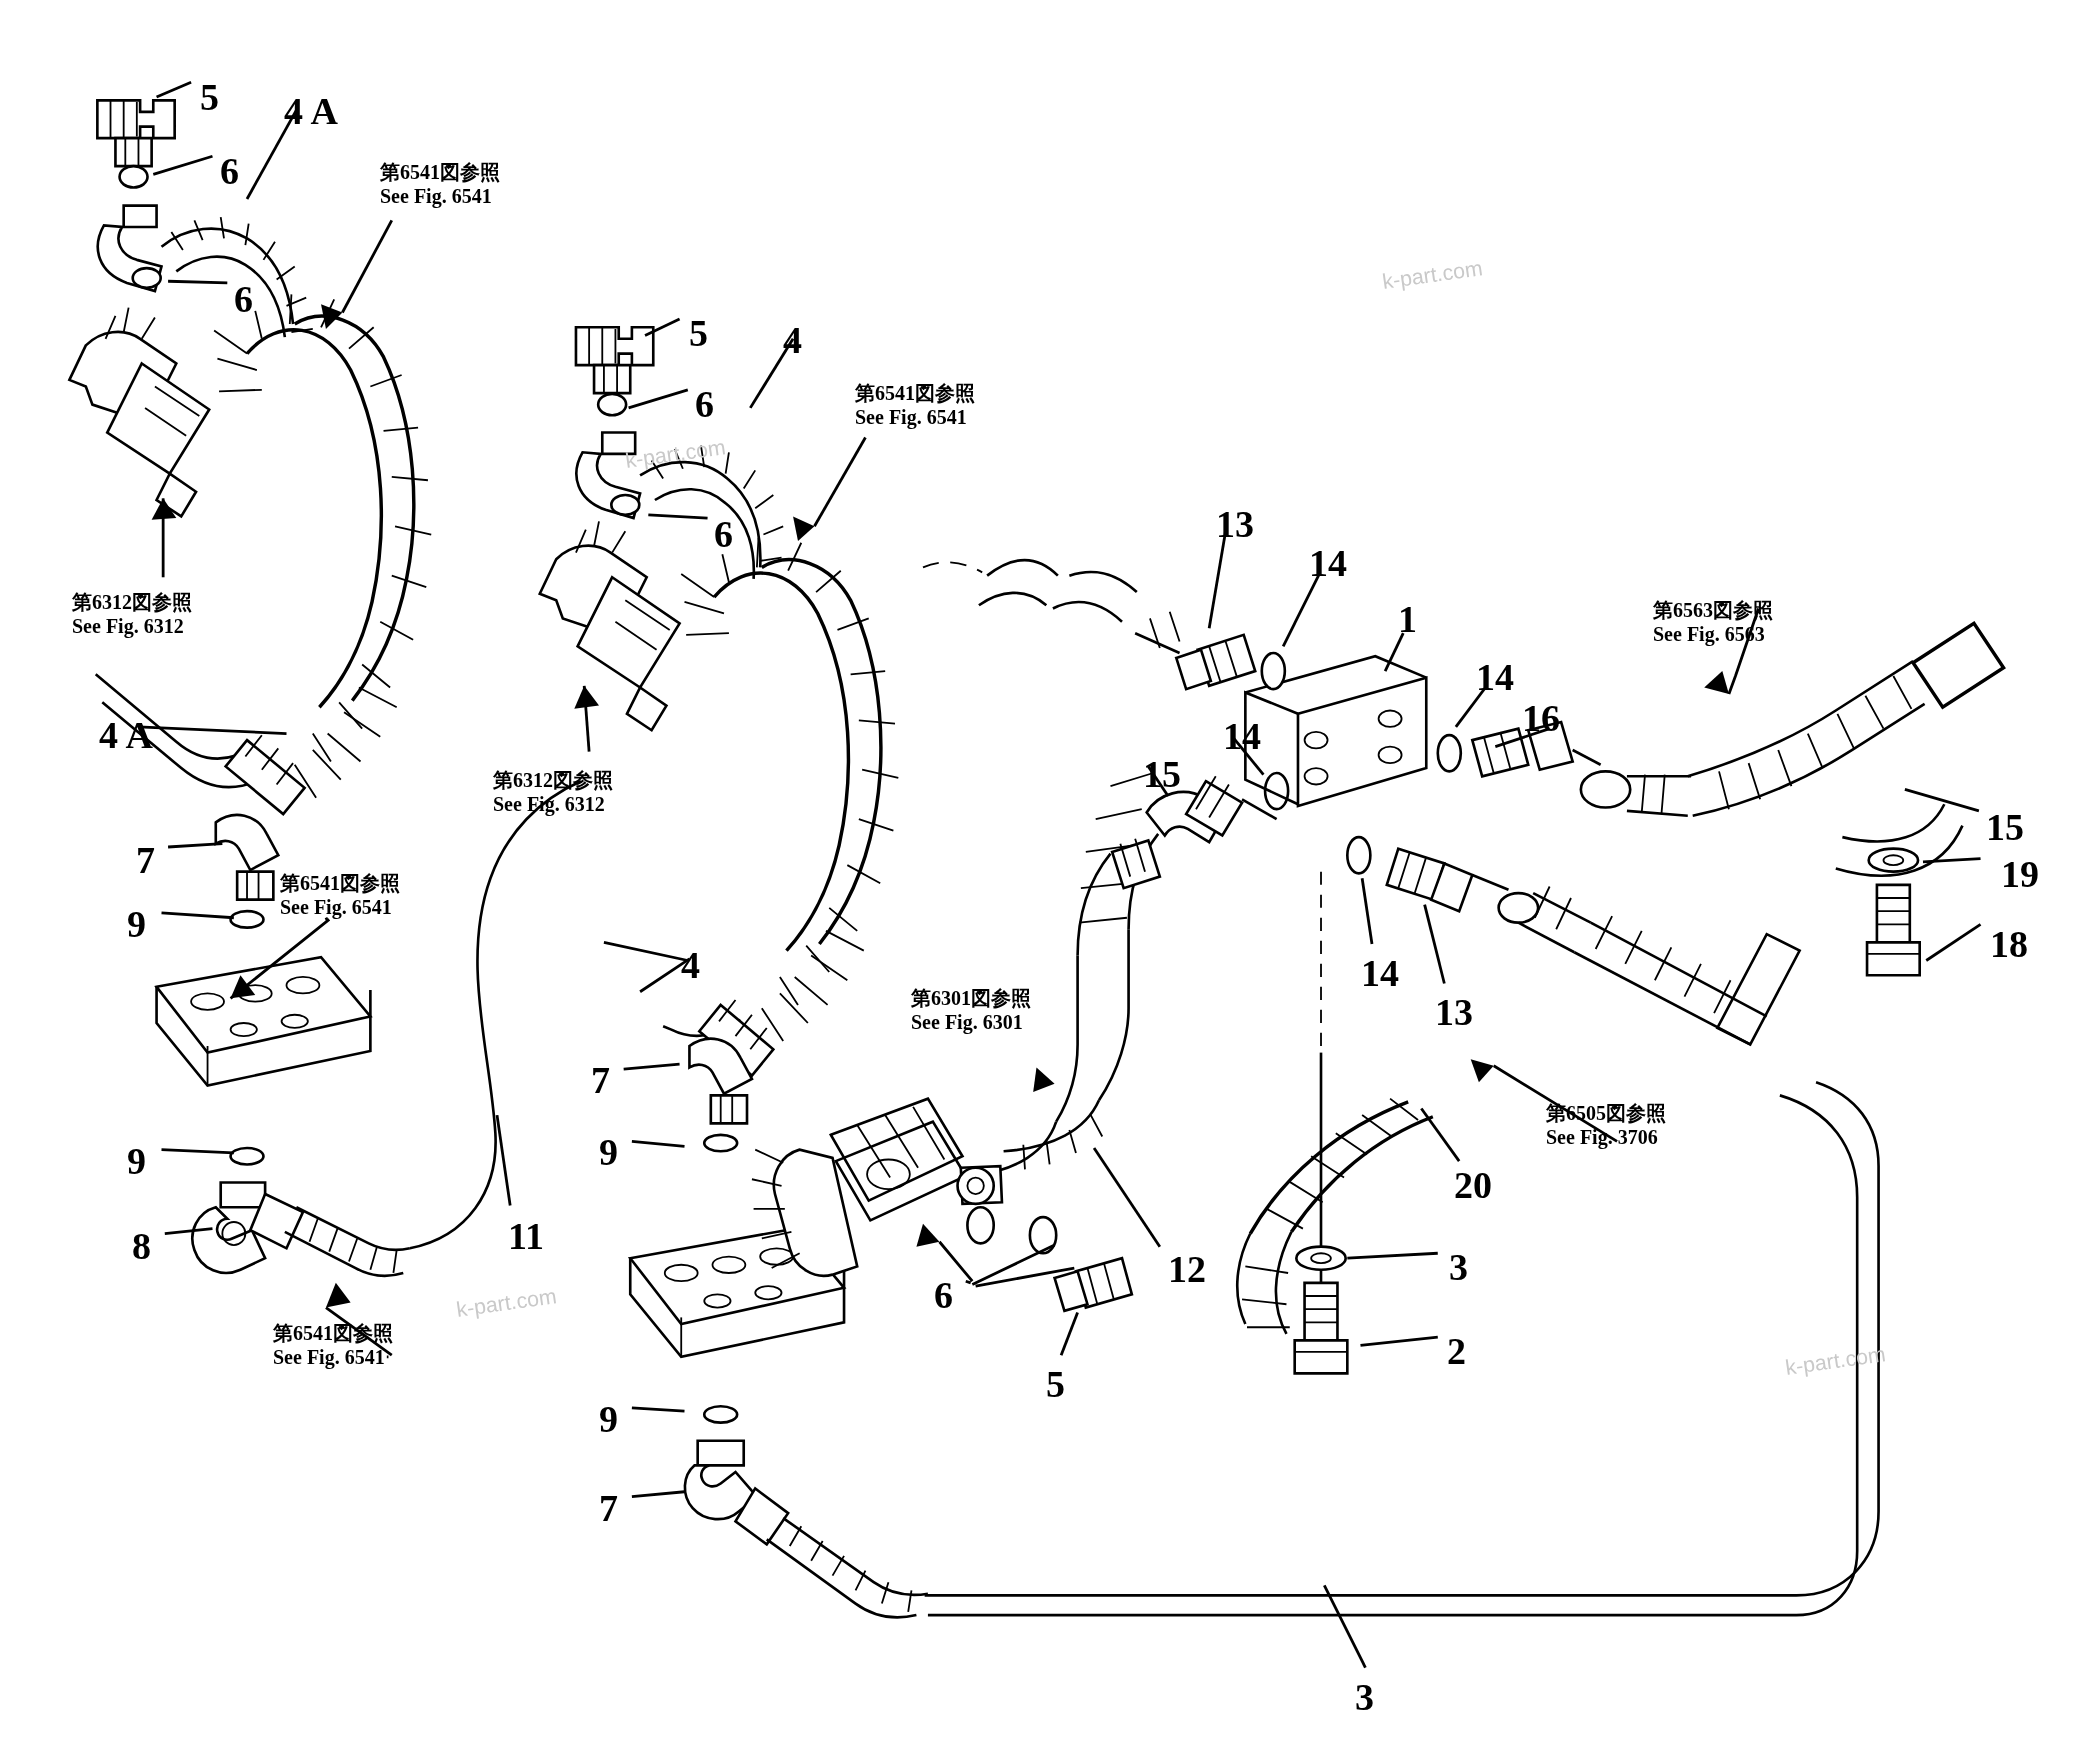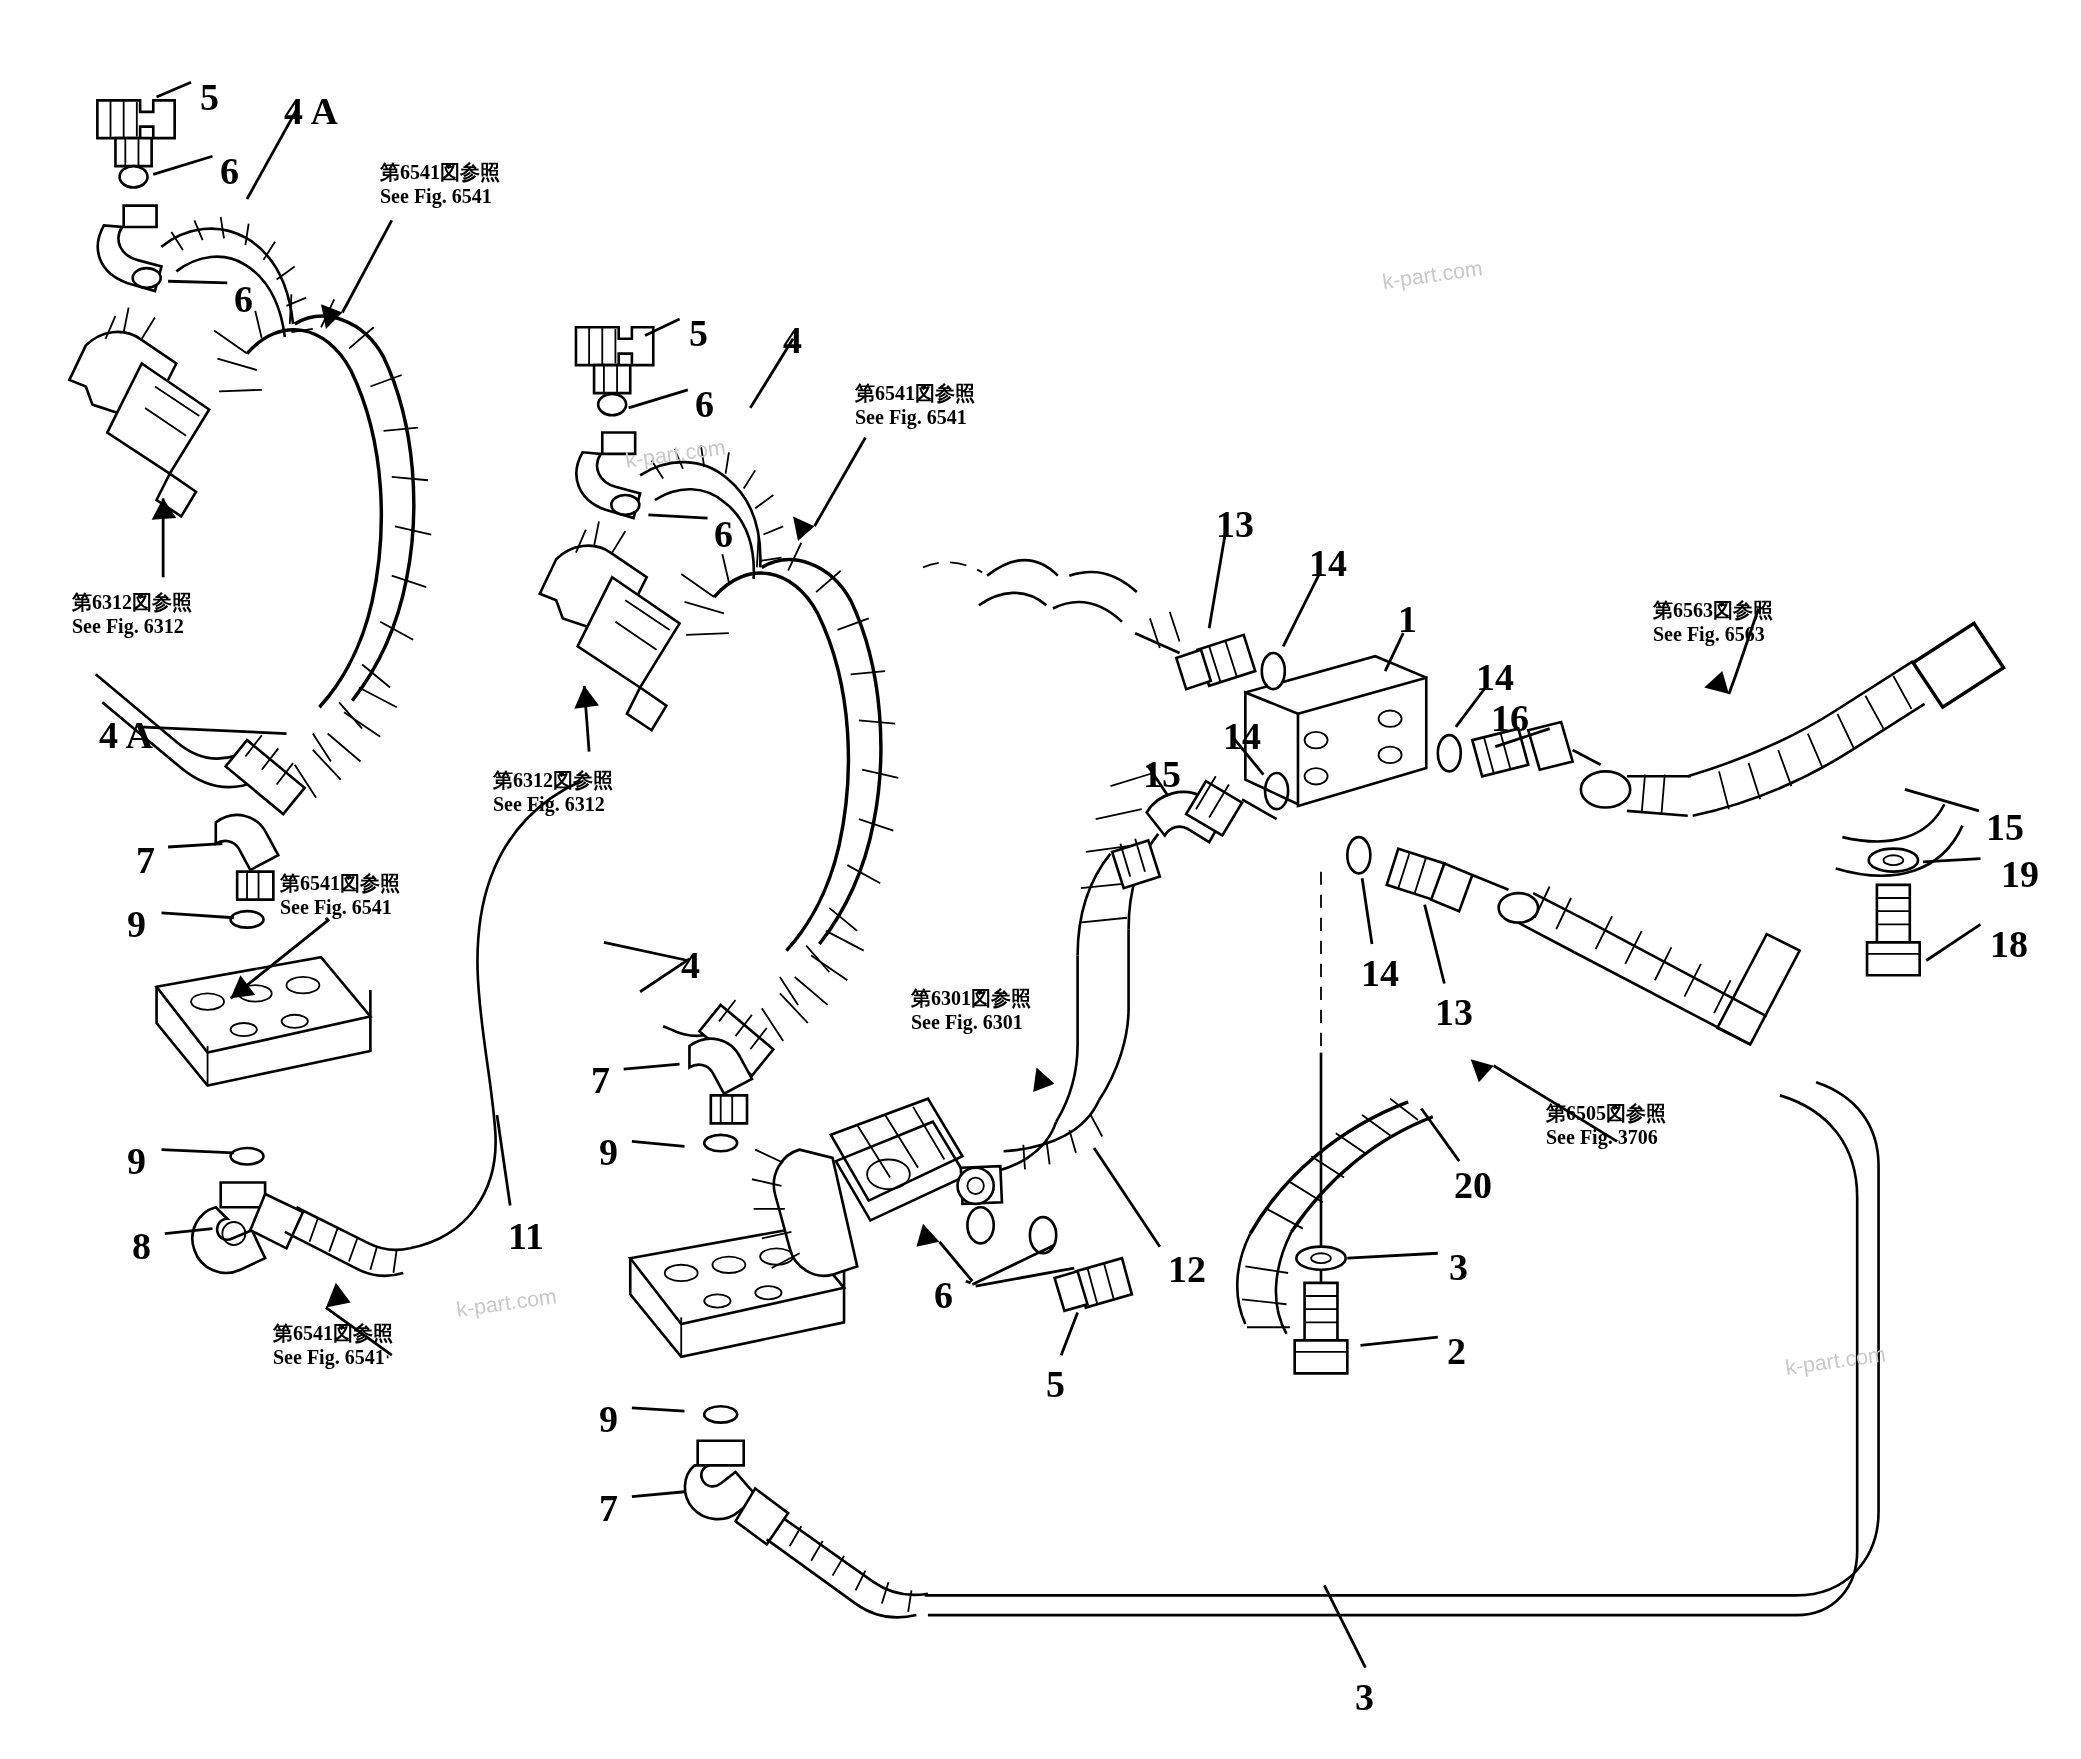--- a/index.html
+++ b/index.html
@@ -449,21 +449,21 @@
   <div class="callout" style="left:599px;  top:1489px;">7</div>
   <div class="callout" style="left:934px; top:1276px;">6</div>
   <div class="callout" style="left:1046px; top:1365px;">5</div>
   <div class="callout" style="left:1168px; top:1250px;">12</div>
   <div class="callout" style="left:1143px; top:755px;">15</div>
   <div class="callout" style="left:1216px; top:505px;">13</div>
   <div class="callout" style="left:1309px; top:544px;">14</div>
   <div class="callout" style="left:1398px; top:600px;">1</div>
   <div class="callout" style="left:1223px; top:717px;">14</div>
   <div class="callout" style="left:1476px; top:658px;">14</div>
-  <div class="callout" style="left:1491px; top:699px;text-align:center;">16</div>
+  <div class="callout" style="left:1522px; top:699px;text-align:center;">16</div>
   <div class="callout" style="left:1361px; top:954px;">14</div>
   <div class="callout" style="left:1435px; top:993px;">13</div>
   <div class="callout" style="left:1986px; top:808px;">15</div>
   <div class="callout" style="left:1990px; top:855px;margin-left:11px;">19</div>
   <div class="callout" style="left:1990px; top:925px;">18</div>
   <div class="callout" style="left:1454px; top:1166px;">20</div>
   <div class="callout" style="left:1449px; top:1248px;">3</div>
   <div class="callout" style="left:1447px; top:1332px;">2</div>
   <div class="callout" style="left:1355px; top:1678px;">3</div>
 

